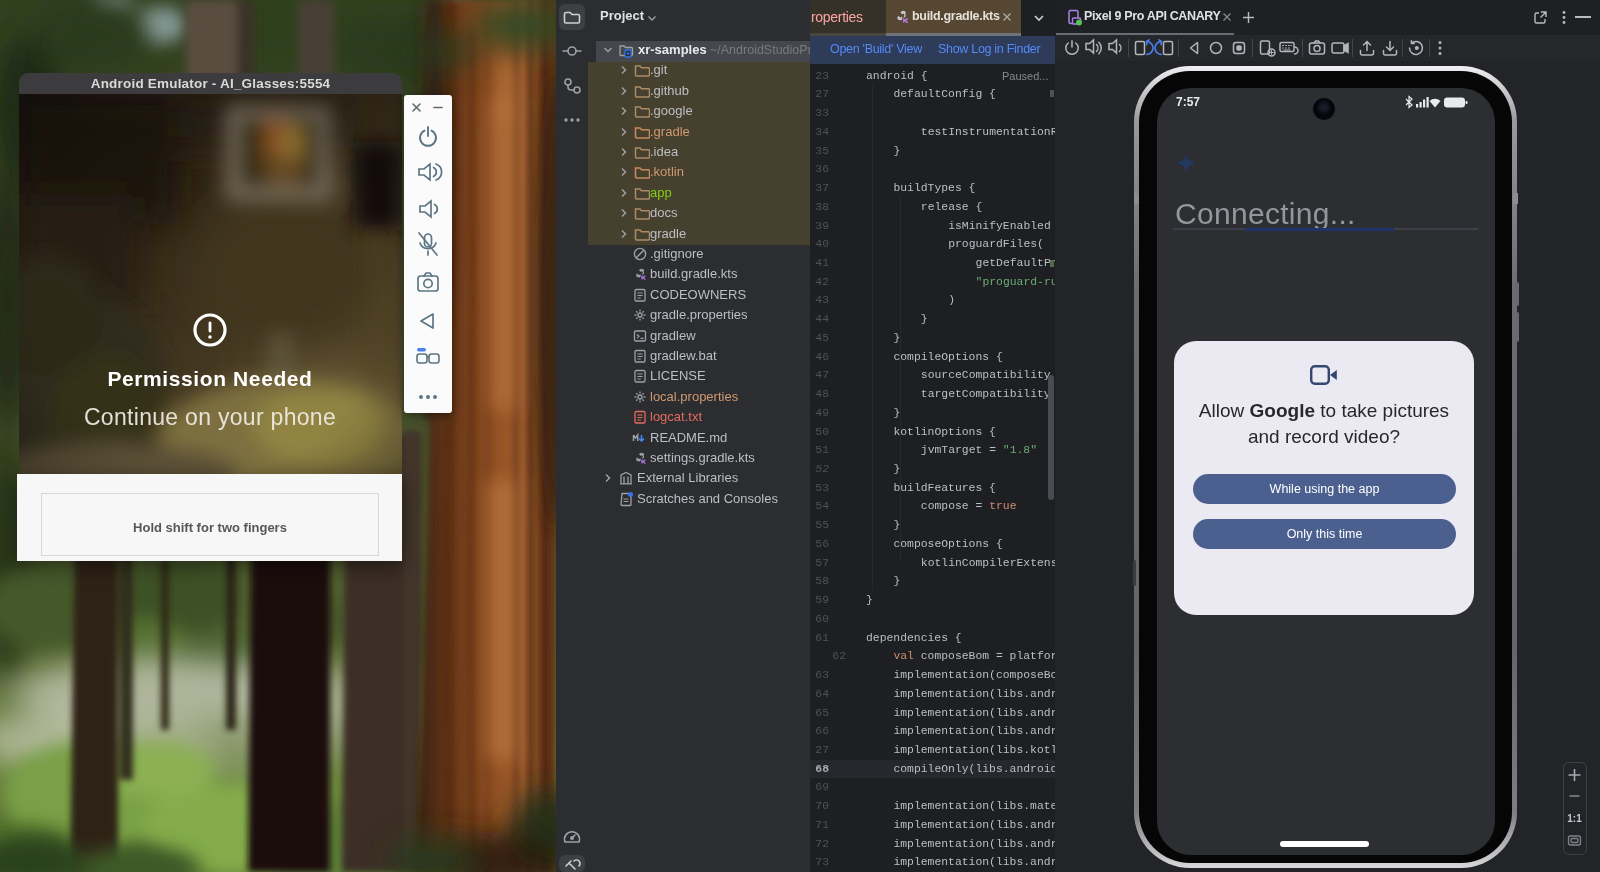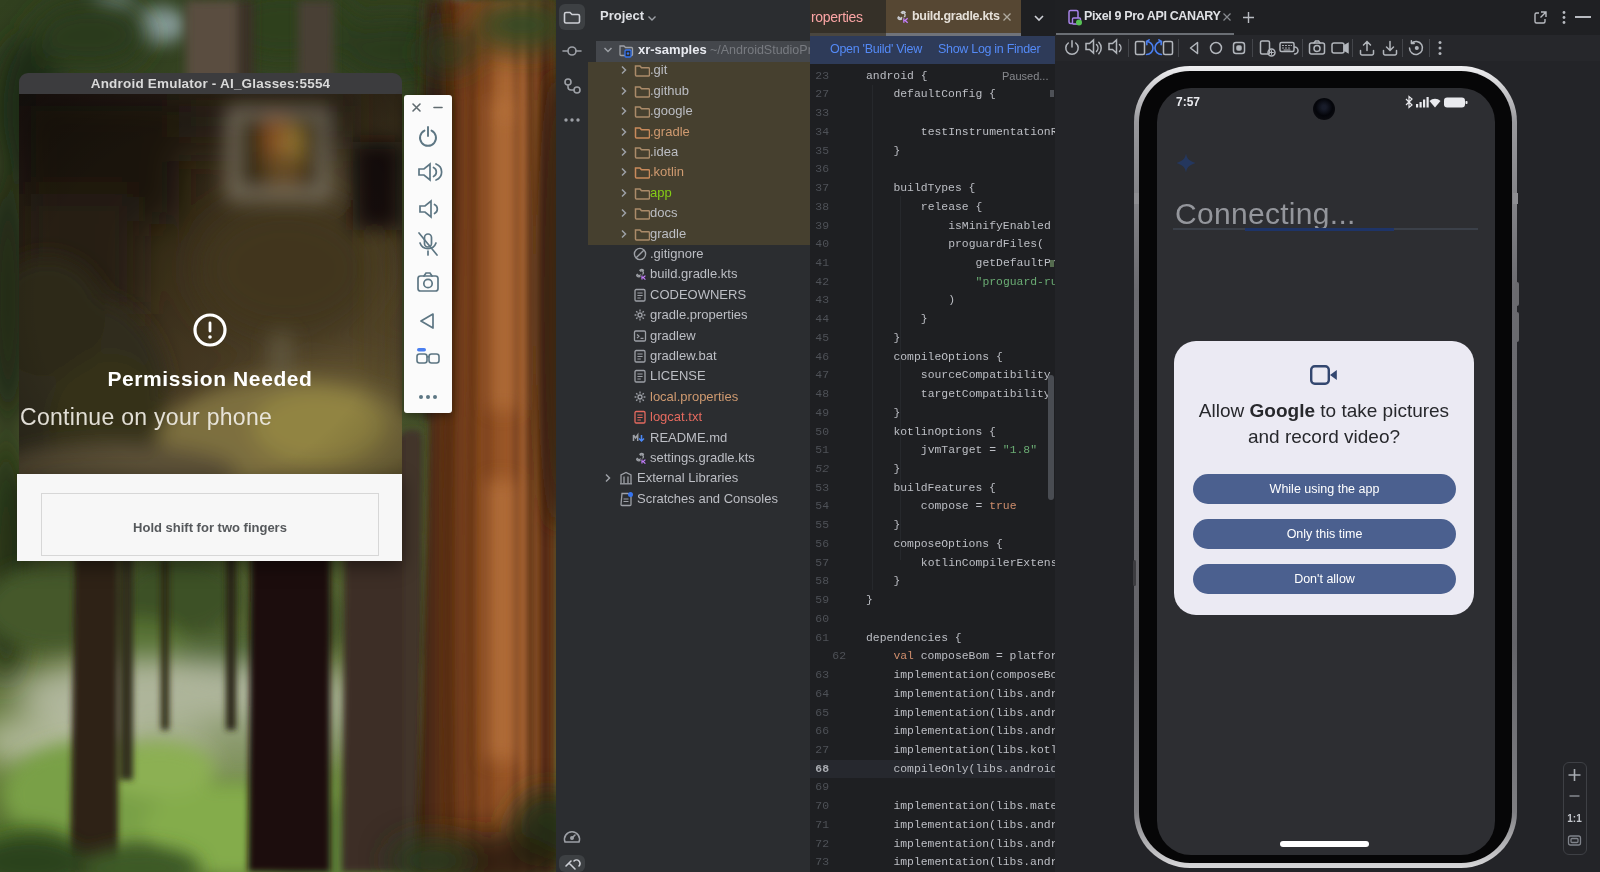--- a/index.html
+++ b/index.html
@@ -5,21 +5,21 @@
   body{width:1600px;height:872px;overflow:hidden;position:relative;background:#1e1f22;
        font-family:"Liberation Sans",sans-serif;}
   .abs{position:absolute;}
   #emu-title{left:19px;top:73px;width:383px;height:21px;background:#3c3c3e;border-radius:9px 9px 0 0;
     color:#d9d9d9;font-size:13.5px;font-weight:bold;text-align:center;line-height:22px;letter-spacing:.2px;}
   #emu-screen{left:19px;top:94px;width:383px;height:380px;overflow:hidden;background:#37291a;}
   #emu-white{left:17px;top:474px;width:385px;height:87px;background:#f7f7f7;box-shadow:0 6px 18px rgba(0,0,0,.45);}
   #emu-box{left:41px;top:493px;width:336px;height:61px;border:1px solid #d7d7d7;}
   #emu-hold{left:41px;top:520px;width:338px;text-align:center;font-size:13px;font-weight:bold;color:#55585b;}
   #perm{left:20px;top:367px;width:380px;text-align:center;color:#fff;font-size:21px;font-weight:bold;letter-spacing:.6px;}
-  #cont{left:20px;top:404px;width:380px;text-align:left;color:rgba(240,237,229,.92);font-size:23px;letter-spacing:.3px;}
+  #cont{left:20px;top:404px;width:380px;text-align:center;color:rgba(240,237,229,.92);font-size:23px;letter-spacing:.3px;}
   #etb{left:404px;top:95px;width:48px;height:318px;background:#fbfbfb;border-radius:3px;box-shadow:0 3px 10px rgba(0,0,0,.4);}
   #stripe{left:556px;top:0;width:32px;height:872px;background:#2b2d30;}
   #ptree{left:588px;top:0;width:222px;height:872px;background:#2b2d30;font-size:13px;color:#bcbec4;}
   #editor{left:810px;top:0;width:245px;height:872px;background:#1e1f22;overflow:hidden;}
   #devpanel{left:1055px;top:0;width:545px;height:872px;background:#232428;overflow:hidden;}
   .trow{position:absolute;height:20px;line-height:20px;white-space:nowrap;}
   .ticon{position:absolute;top:2px;}
   .cl{position:absolute;left:0;width:245px;height:19px;line-height:19px;white-space:pre;
       font-family:"Liberation Mono",monospace;font-size:11.4px;color:#bcbec4;}
   .ln{position:absolute;left:0;width:19px;text-align:right;color:#4e5157;}
@@ -701,21 +701,20 @@
     <div style="position:absolute;left:190px;top:227.5px;width:149px;height:3px;background:#1e3468"></div>
     <div style="position:absolute;left:119px;top:341px;width:300px;height:274px;border-radius:22px;background:#ebeaf3"></div>
     <svg style="position:absolute;left:255px;top:365px" width="28" height="20" viewBox="0 0 28 20">
 <rect x="1.2" y="1.2" width="17.6" height="17.6" rx="3.6" fill="none" stroke="#33476f" stroke-width="2.4"></rect>
 <path d="M20,10 L26.8,5 V15 z" fill="#33476f"></path>
     </svg>
     <div style="position:absolute;left:129px;top:400px;width:280px;text-align:center;font-size:19px;color:#27282c">Allow <b>Google</b> to take pictures</div>
     <div style="position:absolute;left:129px;top:426px;width:280px;text-align:center;font-size:19px;color:#27282c">and record video?</div>
     <div style="position:absolute;left:138px;top:474px;width:263px;height:30px;border-radius:15px;background:#4b608f;color:#fff;font-size:12.5px;text-align:center;line-height:30px">While using the app</div>
     <div style="position:absolute;left:138px;top:519px;width:263px;height:30px;border-radius:15px;background:#4b608f;color:#fff;font-size:12.5px;text-align:center;line-height:30px">Only this time</div>
-    <div style="position:absolute;left:138px;top:564px;width:263px;height:30px;border-radius:15px;background:#4b608f;color:#fff;font-size:12.5px;text-align:center;line-height:30px">Don't allow</div>
     <div style="position:absolute;left:225px;top:841px;width:89px;height:6px;border-radius:3px;background:#fff"></div>
     <div style="position:absolute;left:508px;top:762px;width:22px;height:91px;border:1px solid #3e4045;border-radius:6px"></div>
     <svg style="position:absolute;left:508px;top:762px" width="23" height="92" viewBox="0 0 23 92">
 <g stroke="#a7abb1" stroke-width="1.6" fill="none">
 <path d="M11.5,7 V19 M5.5,13 H17.5"></path>
 <path d="M6.5,34 H16.5" stroke="#7f838a"></path>
       </g>
 <text x="11.5" y="60" text-anchor="middle" font-size="10" font-weight="bold" fill="#c3c6cc" font-family="Liberation Sans">1:1</text>
 <g stroke="#7f838a" stroke-width="1.3" fill="none">
 <rect x="5.5" y="74" width="12" height="9" rx="2"></rect>

